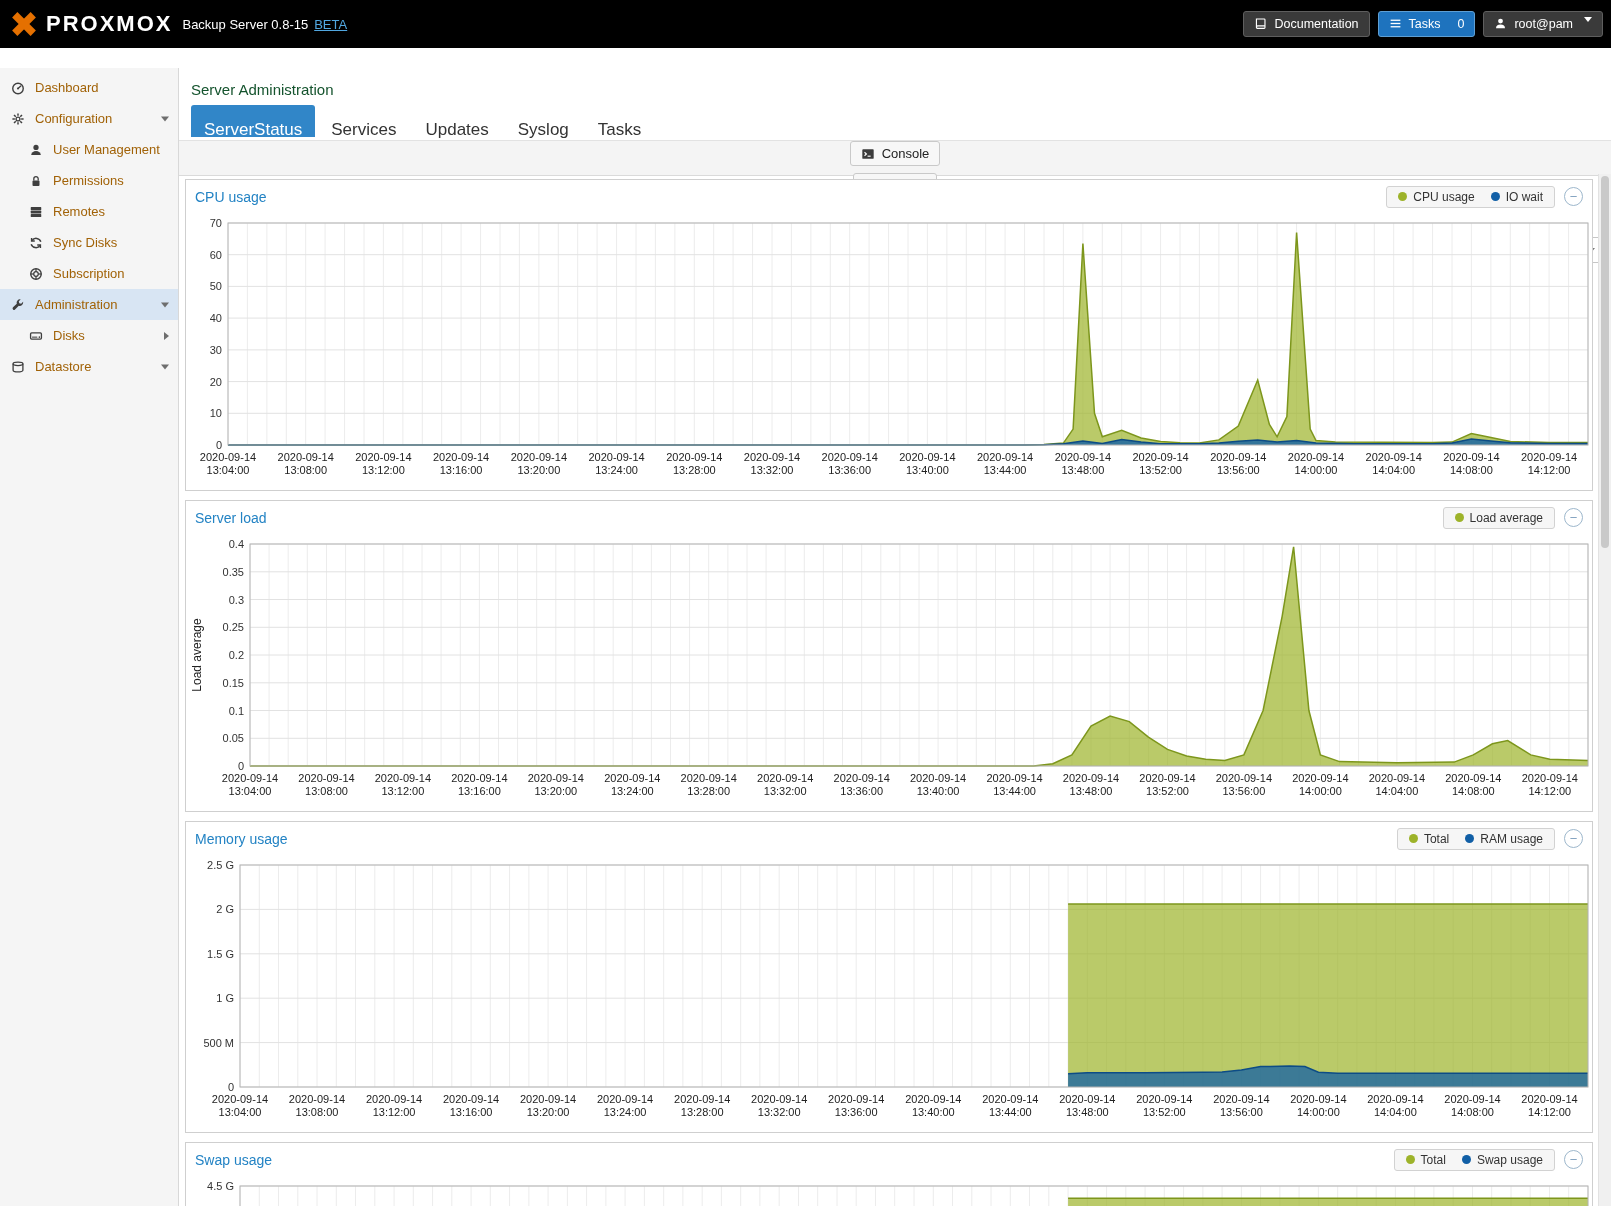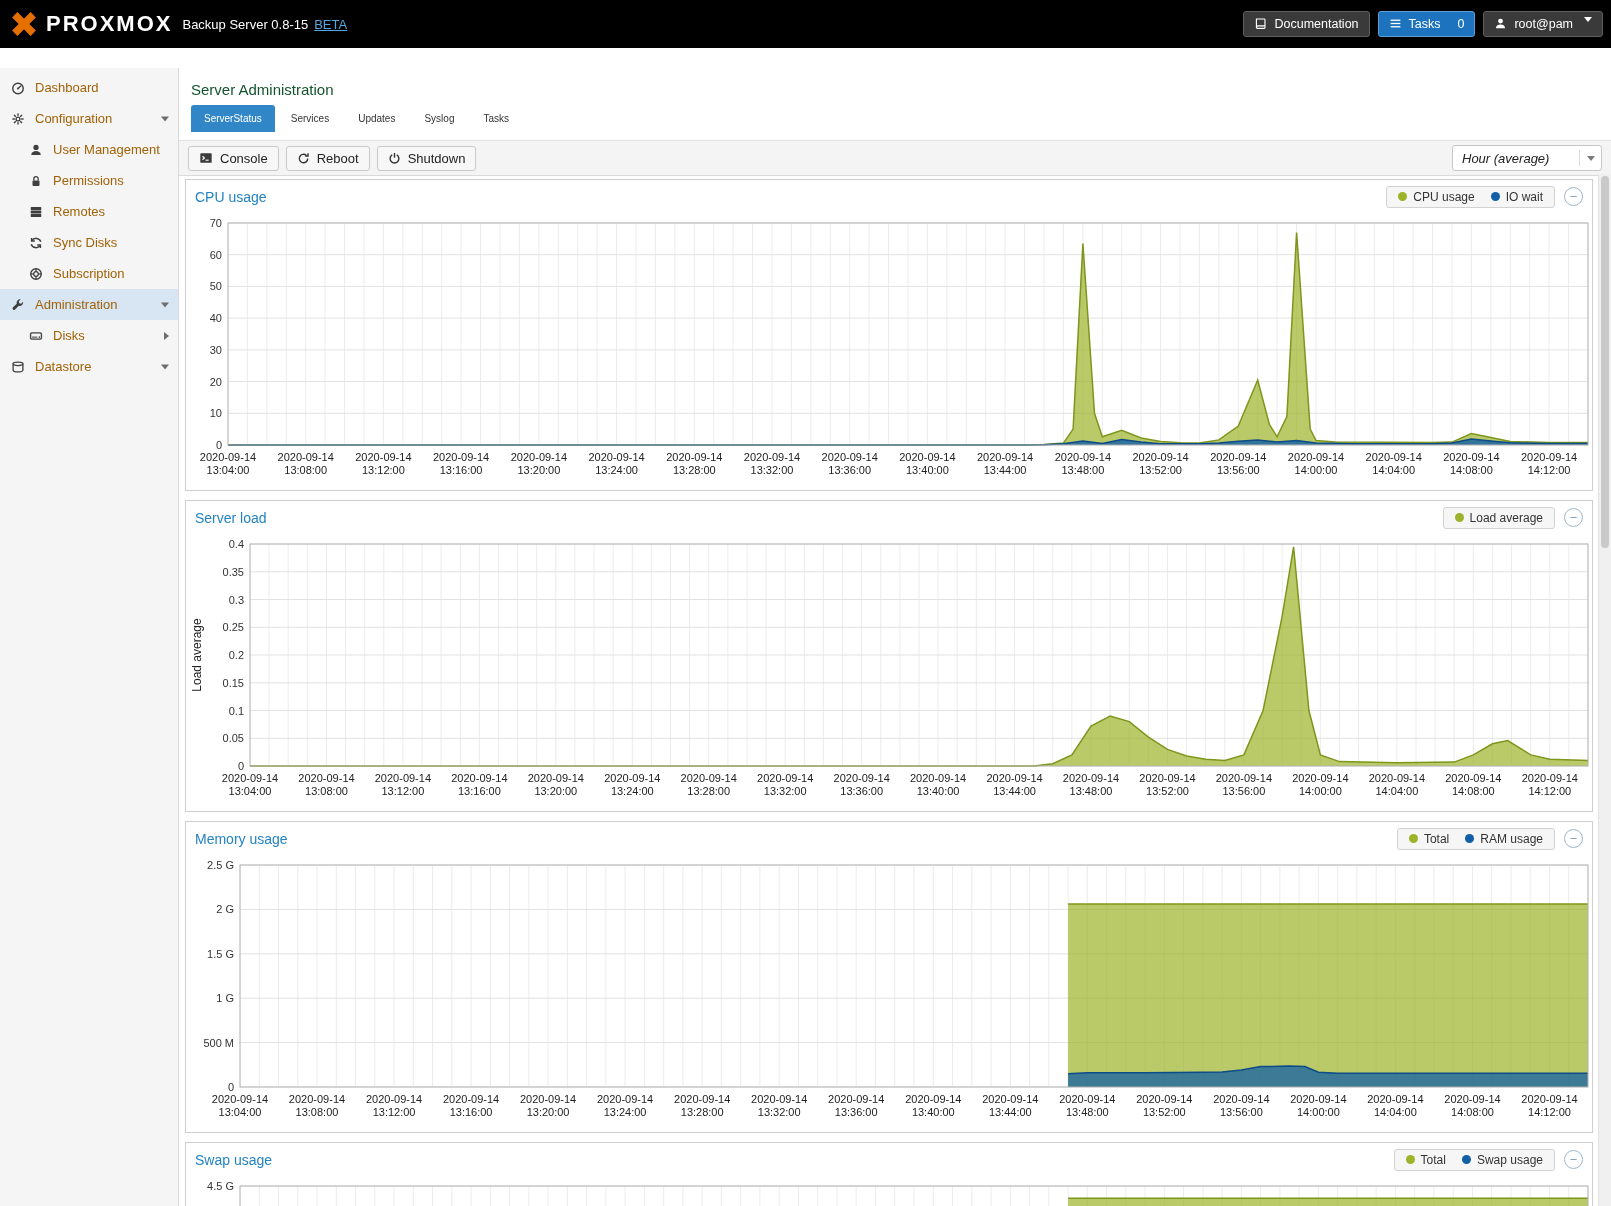--- a/index.html
+++ b/index.html
@@ -29,24 +29,24 @@
   .sb-item.child{padding-left:27px;}
   .sb-item.selected{background:#d8e5f3;}
   .sb-icon{width:18px;display:flex;justify-content:center;align-items:center;margin-right:8px;flex:none;}
   .sb-caret{position:absolute;right:9px;top:50%;transform:translateY(-50%);}
   .caret-down{width:0;height:0;border-left:4px solid transparent;border-right:4px solid transparent;border-top:5px solid #6e6e6e;}
   .caret-right{width:0;height:0;border-top:4px solid transparent;border-bottom:4px solid transparent;border-left:5px solid #6e6e6e;}
   
   .main{flex:1;position:relative;overflow:hidden;background:#fff;min-width:0;}
   .page-title{color:#14532d;font-size:15px;padding:13px 12px 7px 12px;}
   .tabs{display:flex;gap:3px;padding-left:12px;height:27px;}
-  .tab{padding:5px 13px;font-size:10px;color:#333;border-radius:3px 3px 0 0;cursor:pointer;line-height:17px;}
+  .tab{padding:16px 13px;font-size:17px;color:#333;border-radius:3px 3px 0 0;cursor:pointer;line-height:17px;}
   .tab.active{background:#3186c8;color:#fff;}
   .toolbar{height:36px;margin-top:8px;background:#f4f4f4;border-top:1px solid #e2e2e2;border-bottom:1px solid #dadada;
-        display:flex;align-items:center;padding:0 9px;gap:7px;box-sizing:border-box;}
+        display:flex;align-items:center;padding:0 9px;gap:7px;box-sizing:border-box;flex-direction:column;}
   .tbtn{display:inline-flex;align-items:center;gap:7px;background:#f7f7f7;border:1px solid #c9c9c9;border-radius:3px;
         padding:4px 10px;font-size:13px;color:#222;cursor:pointer;font-family:"Liberation Sans",sans-serif;}
   .combo{margin-left:auto;background:#fff;border:1px solid #c6c6c6;border-radius:3px;padding:4px 6px 4px 9px;
         width:150px;display:flex;align-items:center;cursor:pointer;box-sizing:border-box;font-style:italic;}
   .combo .val{flex:1;font-size:13px;color:#222;white-space:nowrap;overflow:hidden;}
   .combo .trig{border-left:1px solid #ddd;padding-left:7px;margin-left:6px;display:flex;align-items:center;height:16px;}
   .caret-down-gray{width:0;height:0;border-left:4px solid transparent;border-right:4px solid transparent;border-top:5px solid #7a7a7a;}
   
   .charts{position:absolute;top:106px;left:0;right:14px;bottom:0;padding:5px 4px 0 6px;overflow:hidden;}
   .panel{border:1px solid #cfcfcf;background:#fff;margin-bottom:9px;}

